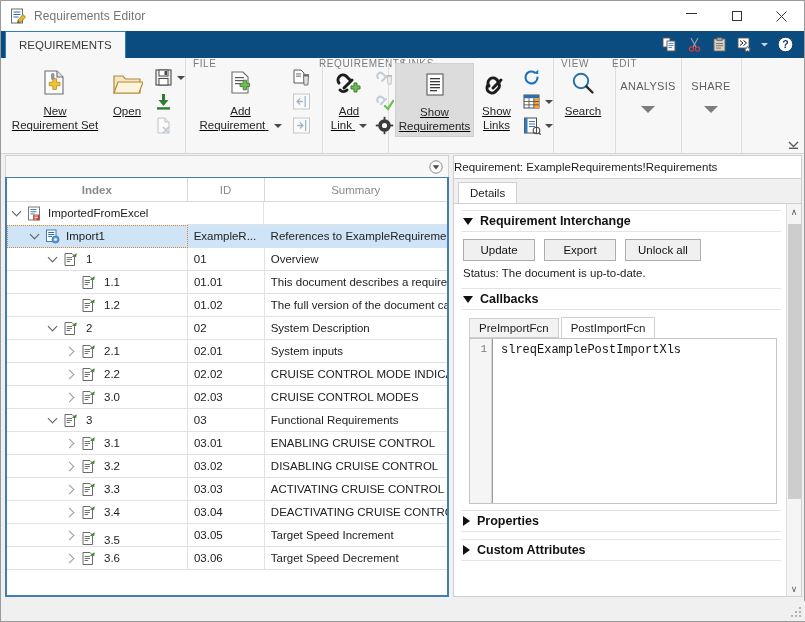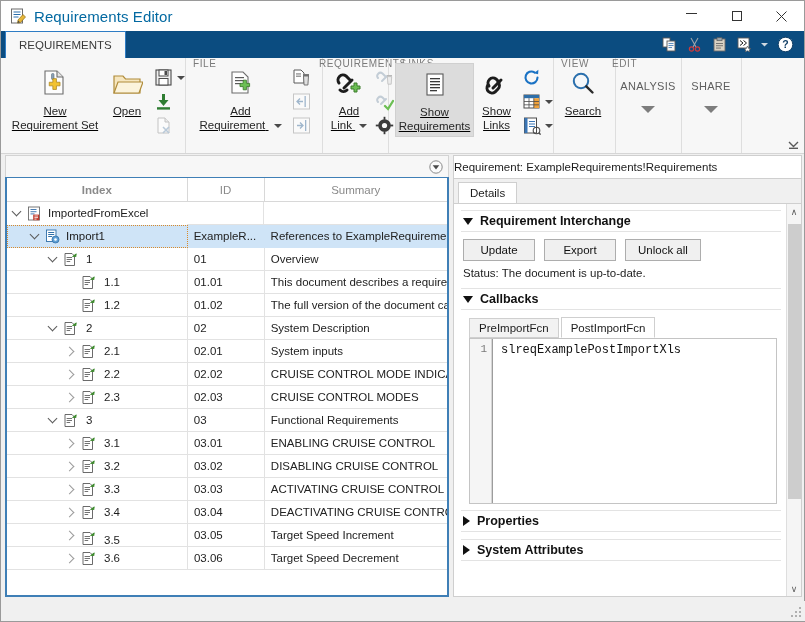--- a/index.html
+++ b/index.html
@@ -21,21 +21,21 @@
     height: 30px;
     background: #ffffff;
     display: flex; align-items: center;
     border-bottom: none;
   }
   .title-icon {
     width: 16px; height: 16px; margin-left: 9px; margin-right: 8px;
     position: relative; flex: none;
   }
   .title-text {
-    font-size: 15px; color: #0369a1; letter-spacing: .1px;
+    font-size: 12px; color: #737373; letter-spacing: .1px;
   }
   .wincontrols { margin-left: auto; display: flex; height: 30px; }
   .wc {
     width: 45px; height: 30px; display: flex;
     align-items: center; justify-content: center;
     color: #333;
   }
   .wc-min { font-size: 13px; line-height: 1; padding-bottom: 6px; }
   .wc-max span { display:block; width:10px; height:10px; border:1.3px solid #333; }
   .wc-close { font-size: 14px; line-height: 1; }
@@ -856,21 +856,21 @@
                 <span class="ricon">
                   <svg width="15" height="15" viewBox="0 0 15 15">
                     <path d="M2 1.5 h7 l2.5 2.5 v9.5 H2z" fill="#ffffff" stroke="#5a5a5a" stroke-width=".9"></path>
                     <rect x="3.6" y="5" width="5.4" height=".85" fill="#5a5a5a"></rect>
                     <rect x="3.6" y="7" width="5.4" height=".85" fill="#5a5a5a"></rect>
                     <rect x="3.6" y="9" width="3.6" height=".85" fill="#5a5a5a"></rect>
                     <path d="M9.3 4.6 L13.6 1.2 L13.2 5.0z" fill="#3f8c2f"></path>
                     <path d="M9.6 4.9 L13.2 2.1" stroke="#3f8c2f" stroke-width="1.1"></path>
                   </svg>
                 </span>
-                <span class="idxtext">2.3</span>
+                <span class="idxtext">3.0</span>
               </div>
               <div class="cell cell-id">02.03</div>
               <div class="cell cell-sum">CRUISE CONTROL MODES</div>
             </div>
             <div class="trow">
               <div class="cell cell-index" style="padding-left: 36px;">
                 <span class="twisty down">
                   <i></i>
                 </span>
                 <span class="ricon">
@@ -1049,21 +1049,21 @@
             <div class="codearea">slreqExamplePostImportXls</div>
           </div>
 
           <div class="sect-head" style="margin-top:6px">
             <span class="tri-right"></span>
             <span class="sect-title">Properties</span>
           </div>
 
           <div class="sect-head" style="margin-top:7px">
             <span class="tri-right"></span>
-            <span class="sect-title">System Attributes</span>
+            <span class="sect-title">Custom Attributes</span>
           </div>
         </div>
 
         <div class="vscroll">
           <div class="vs-arrow">∧</div>
           <div class="vs-track">
             <div class="vs-thumb"></div>
           </div>
           <div class="vs-arrow">∨</div>
         </div>

